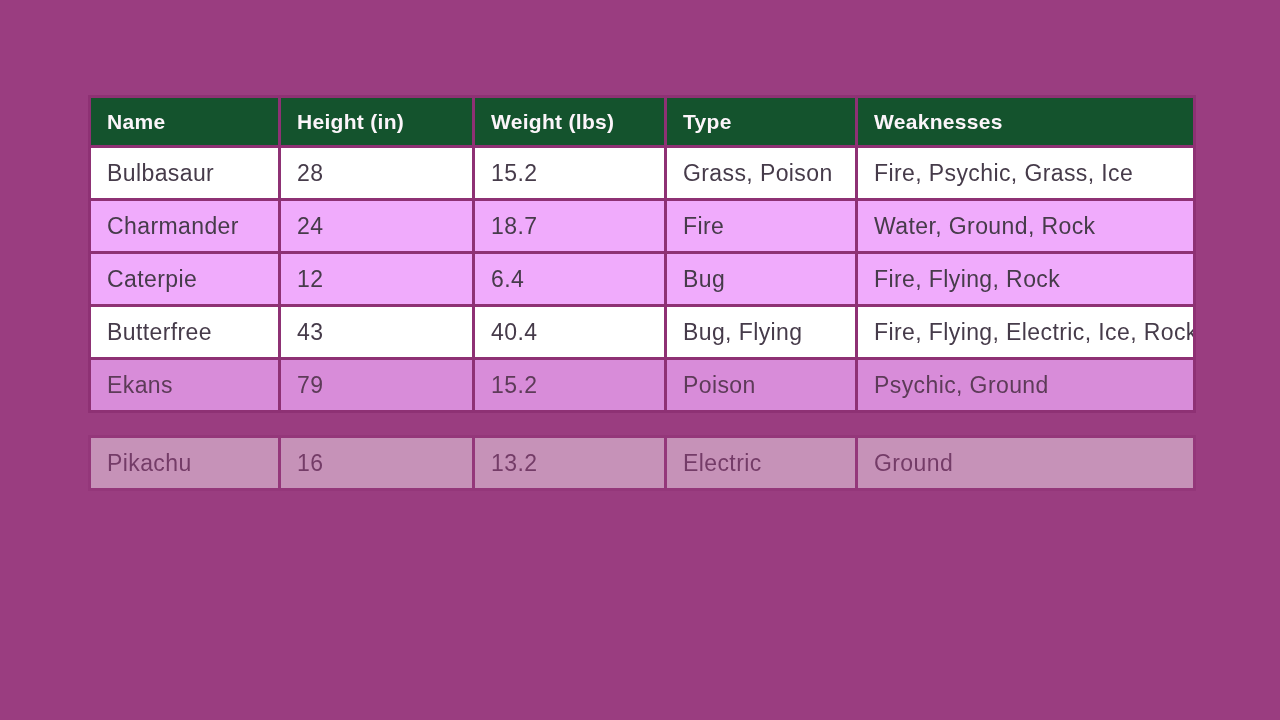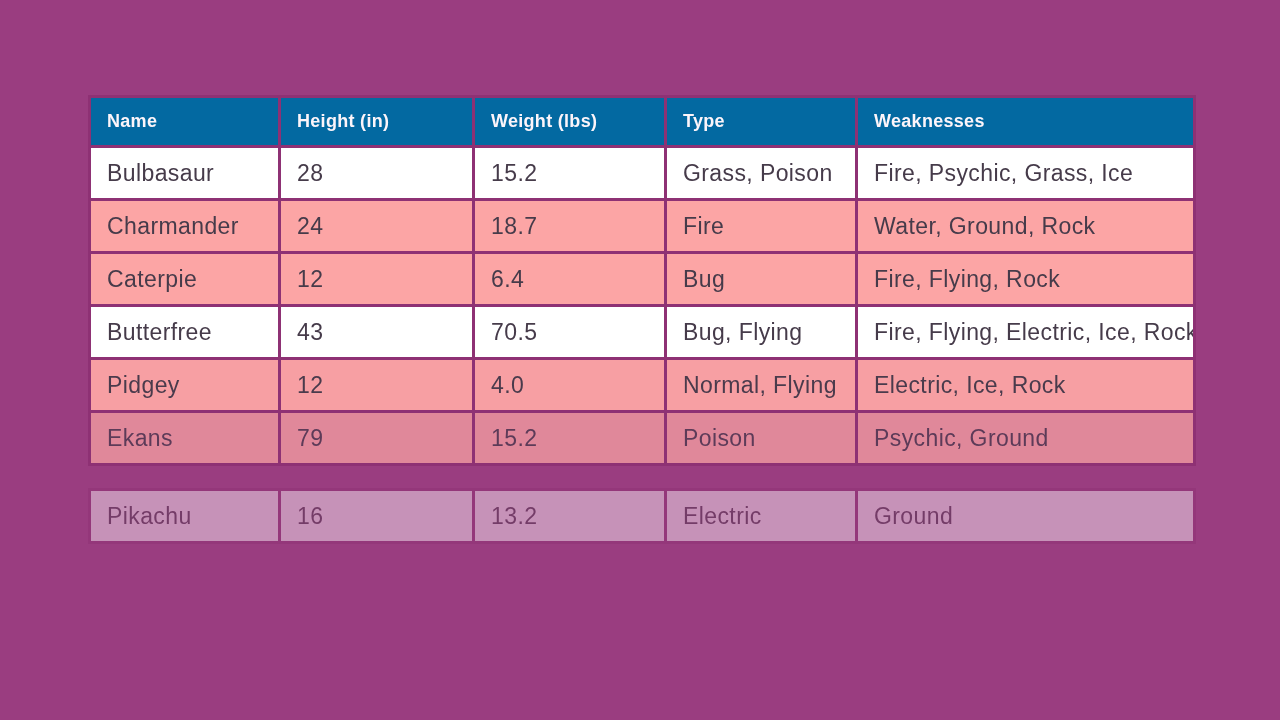--- a/index.html
+++ b/index.html
@@ -34,35 +34,35 @@
   .poketable th, .poketable td {
     border: 3px solid #8e3174;
     padding: 0 0 0 16px;
     text-align: left;
     vertical-align: middle;
     white-space: nowrap;
     overflow: hidden;
   }
   .poketable th {
     height: 47px;
-    background: #0369a1;
+    background: #14532d;
     color: #fcf5fa;
-    font-size: 18px;
+    font-size: 21px;
     font-weight: bold;
     letter-spacing: 0.3px;
   }
   .poketable td {
     height: 50px;
     font-size: 23px;
     letter-spacing: 0.4px;
     color: #463b4a;
     background: #ffffff;
   }
   tr.alt td {
-    background: #fca5a5;
+    background: #f0abfc;
   }
   table.detached {
     margin-top: 22px;
   }
 </style>
 </head>
 <body>
 
 <div class="stage">
 
@@ -101,30 +101,23 @@
         <tr class="alt">
           <td>Caterpie</td>
           <td>12</td>
           <td>6.4</td>
           <td>Bug</td>
           <td>Fire, Flying, Rock</td>
         </tr>
         <tr>
           <td>Butterfree</td>
           <td>43</td>
-          <td>70.5</td>
+          <td>40.4</td>
           <td>Bug, Flying</td>
           <td>Fire, Flying, Electric, Ice, Rock</td>
-        </tr>
-        <tr class="alt" style="opacity: 0.95;">
-          <td>Pidgey</td>
-          <td>12</td>
-          <td>4.0</td>
-          <td>Normal, Flying</td>
-          <td>Electric, Ice, Rock</td>
         </tr>
         <tr class="alt" style="opacity: 0.72;">
           <td>Ekans</td>
           <td>79</td>
           <td>15.2</td>
           <td>Poison</td>
           <td>Psychic, Ground</td>
         </tr>
       </tbody>
   </table>

